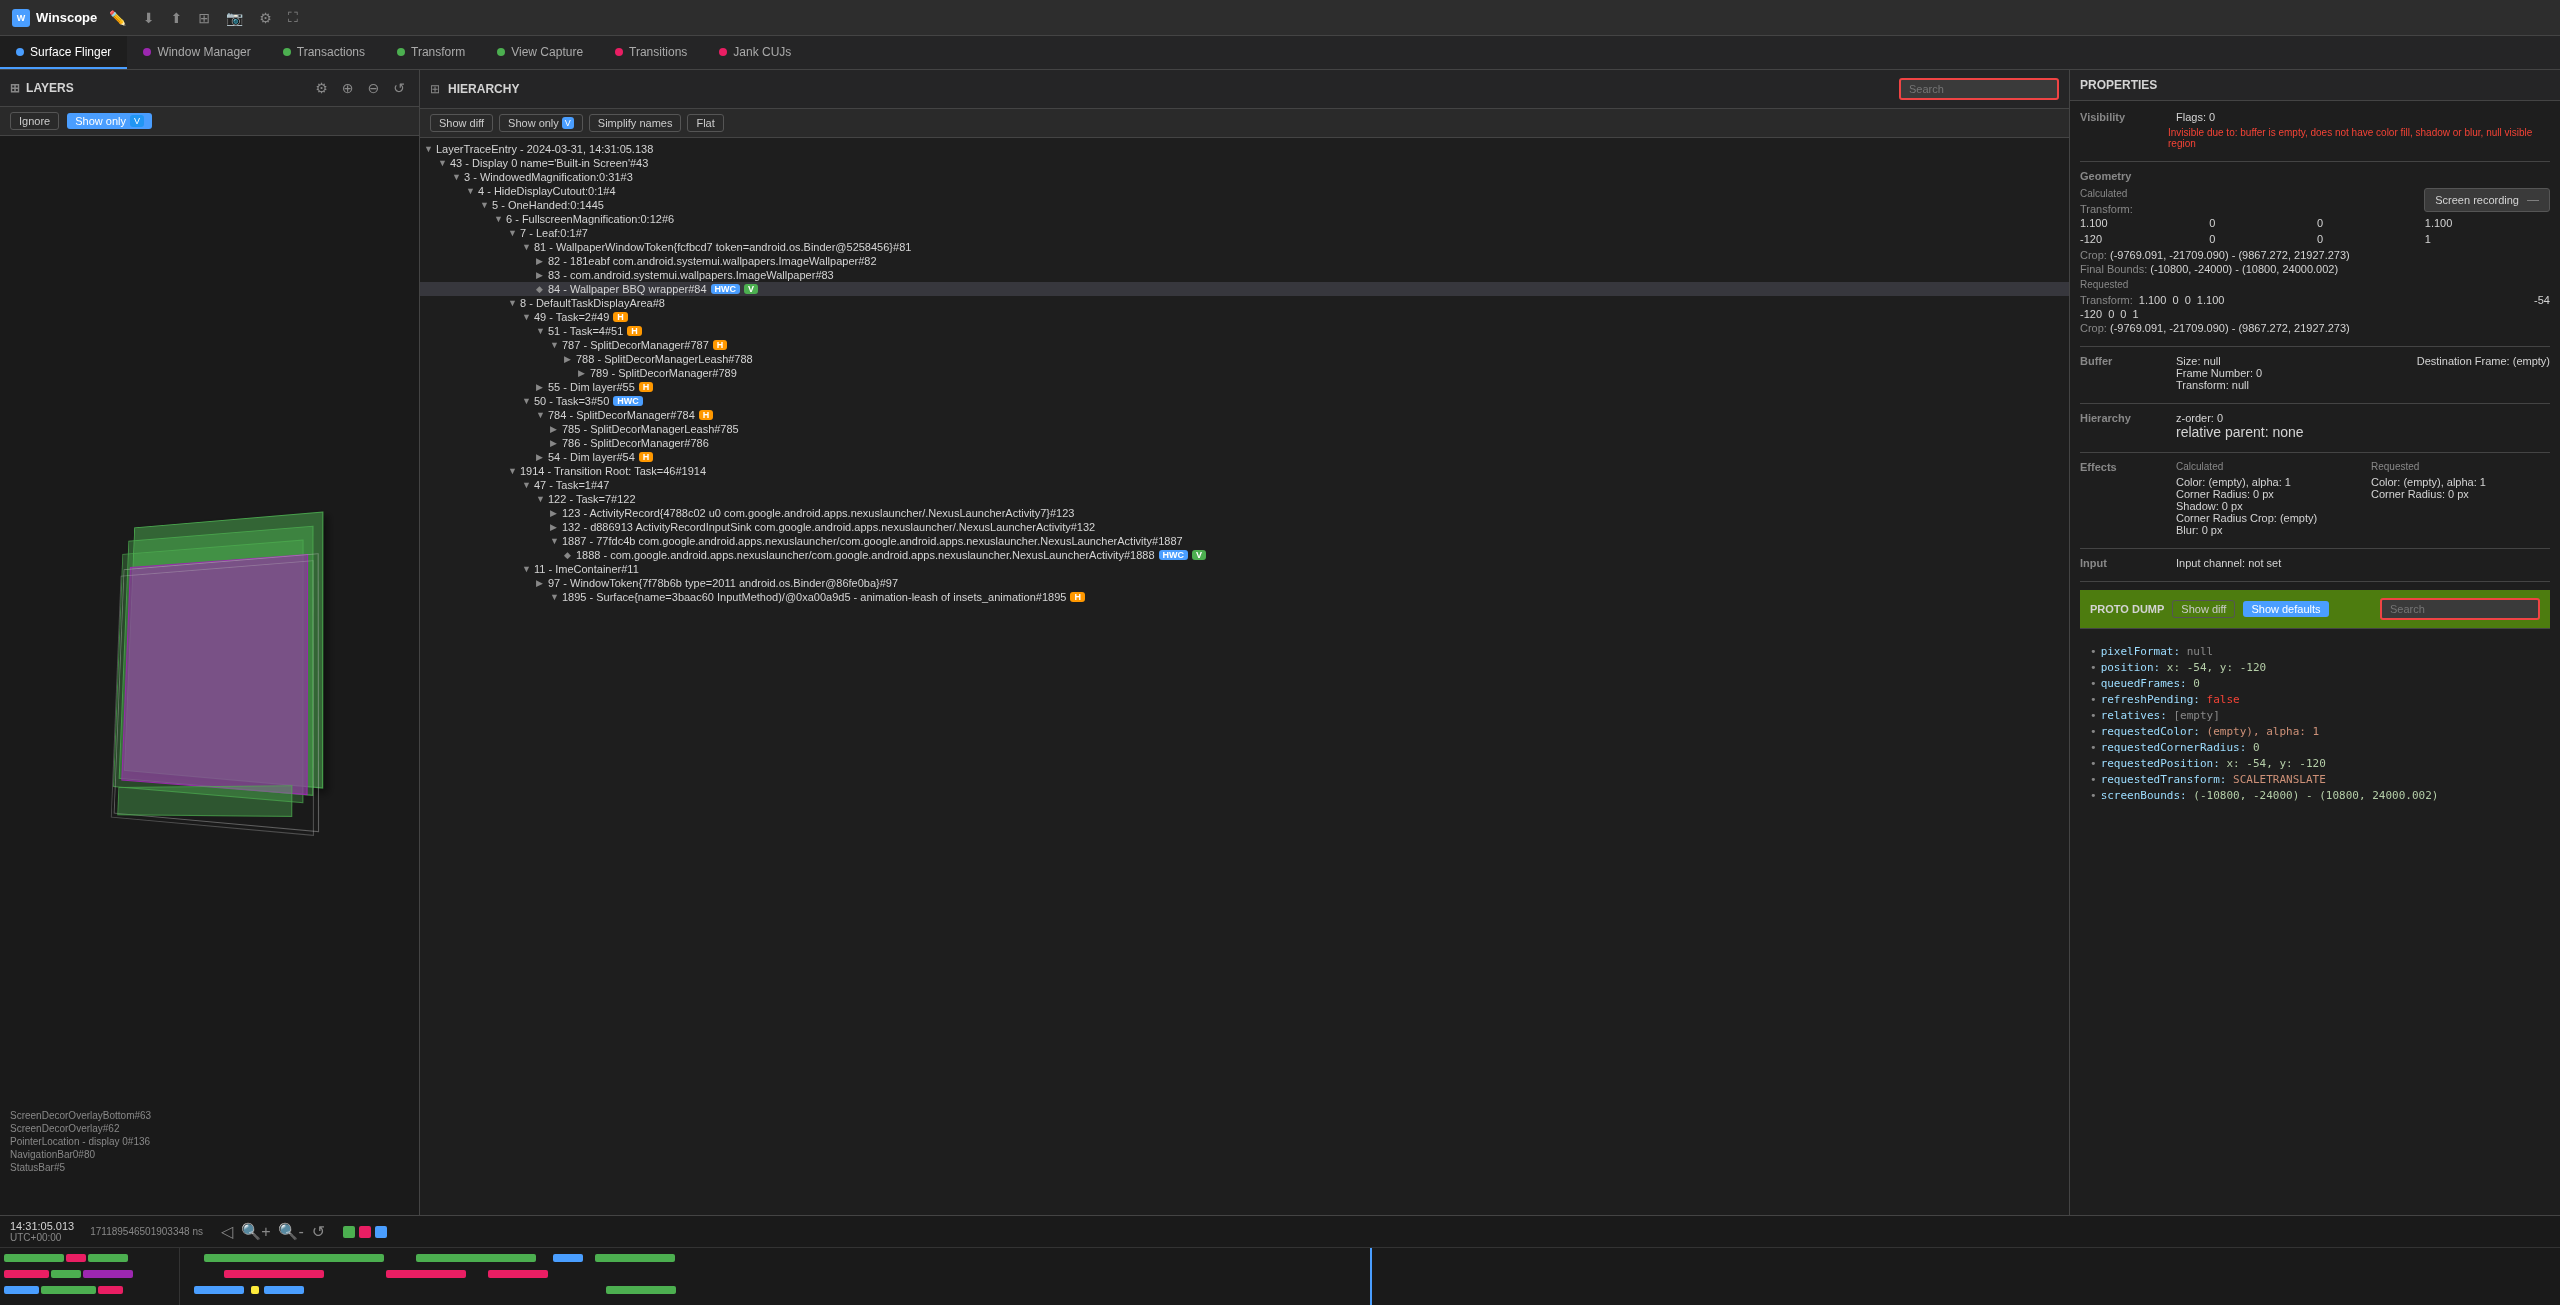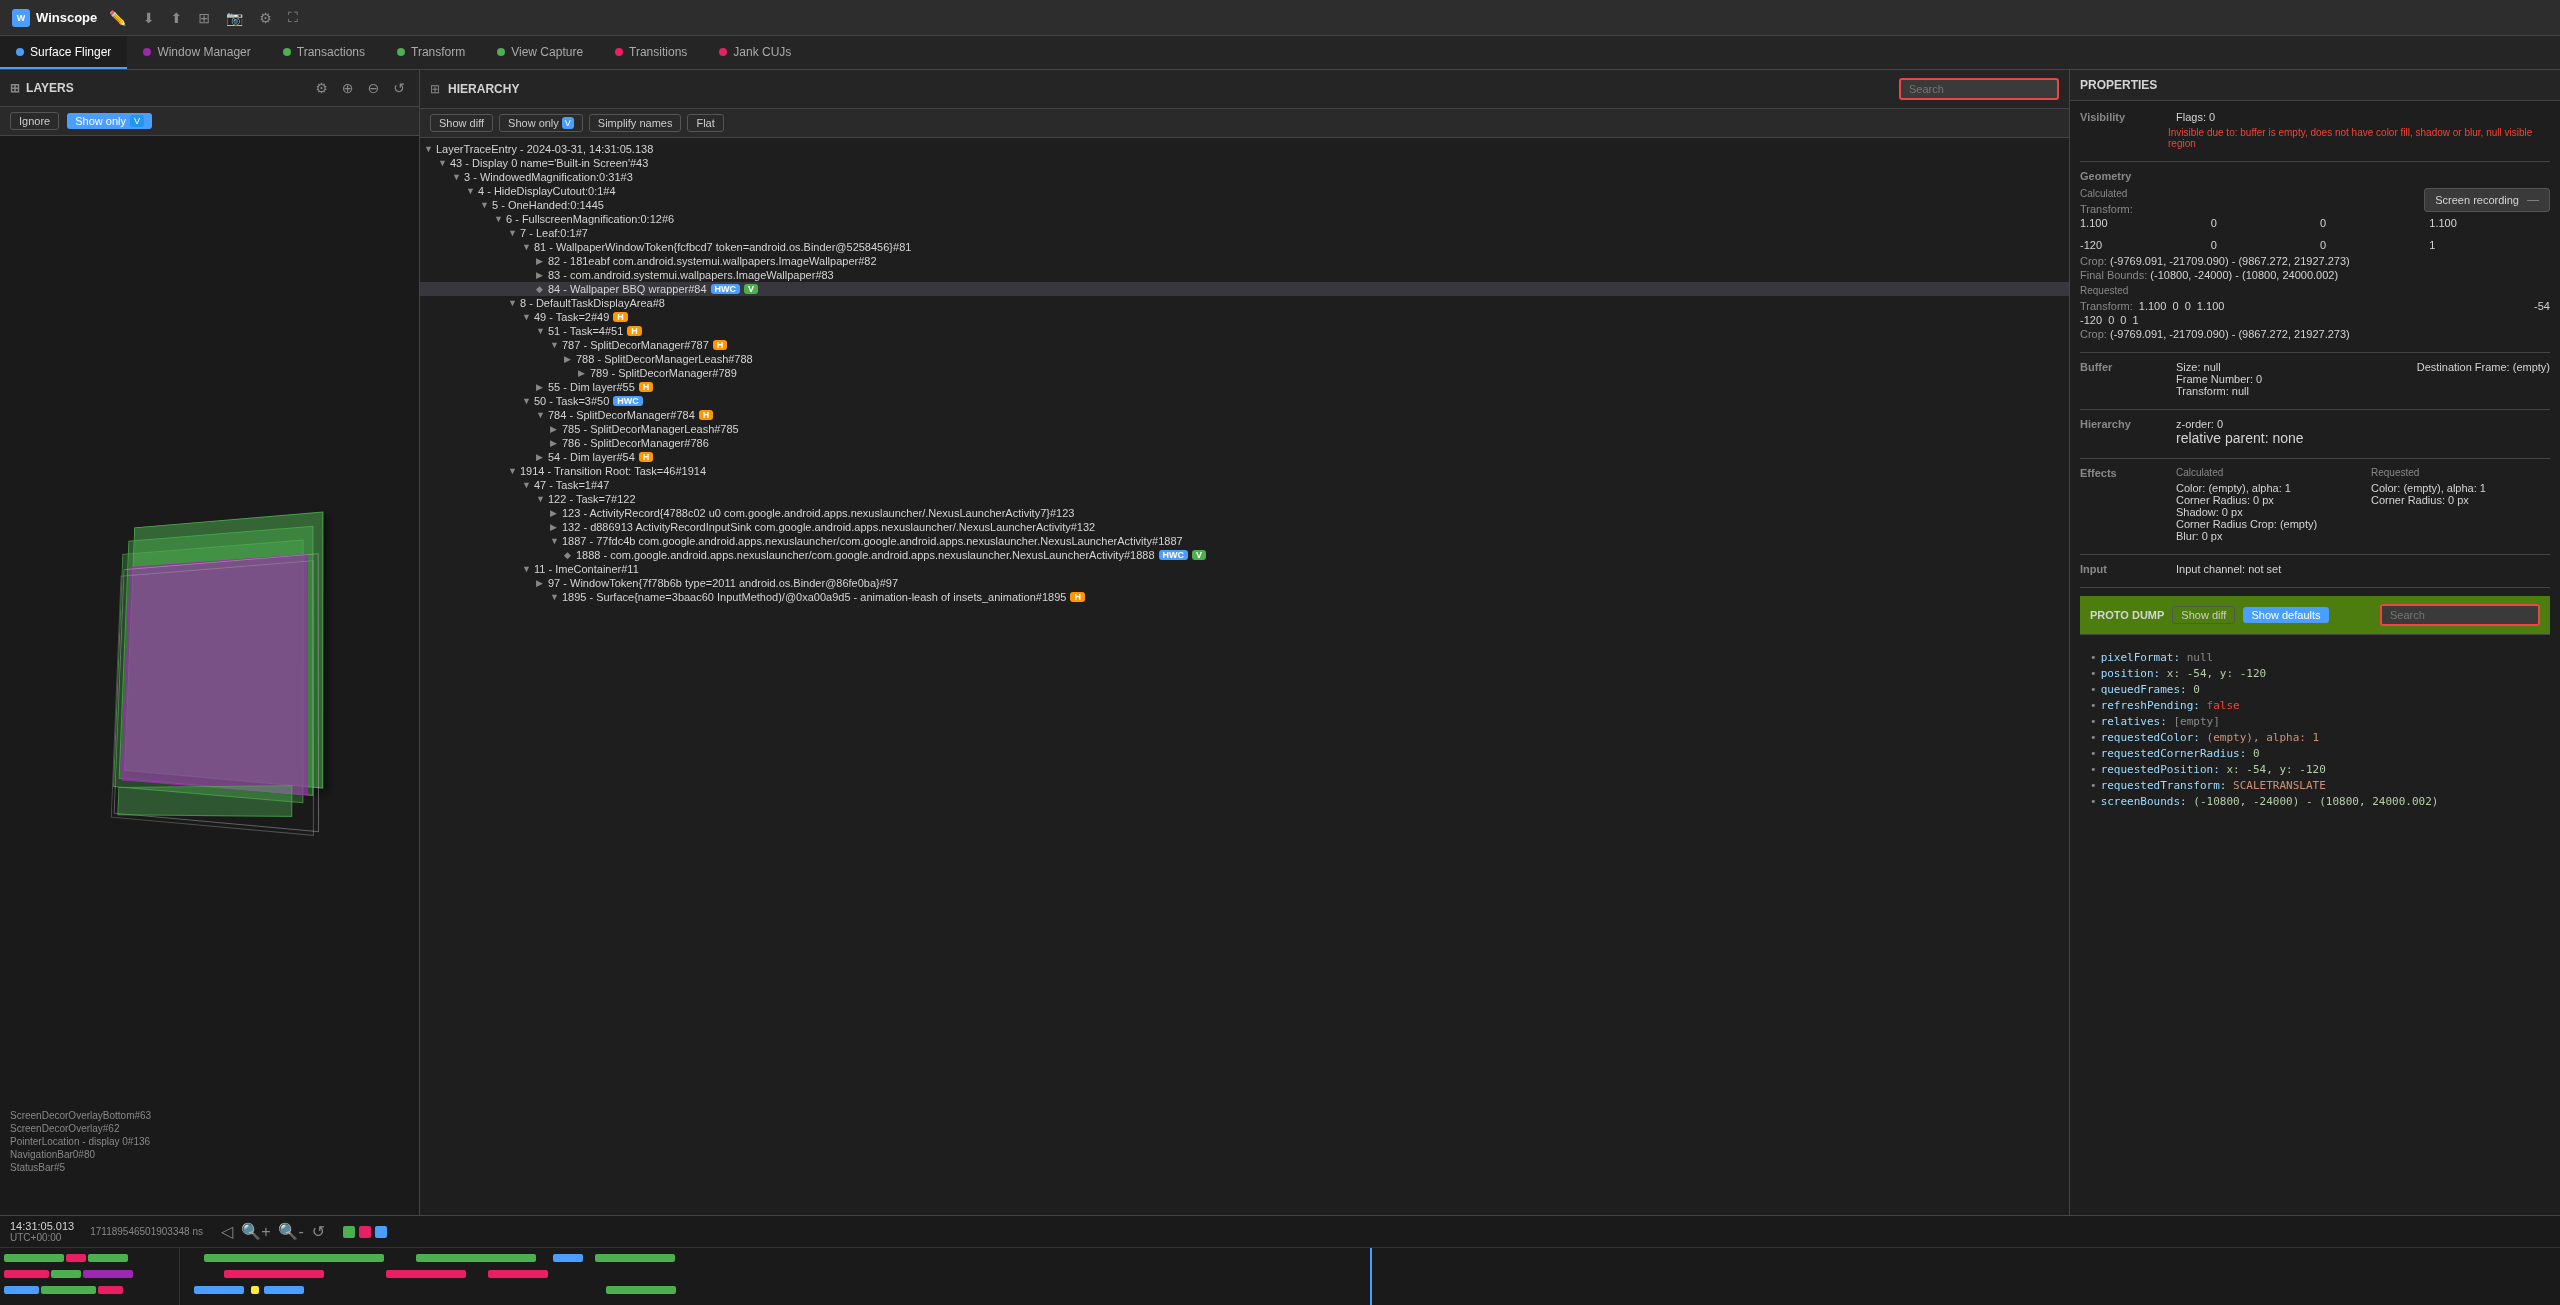--- a/index.html
+++ b/index.html
@@ -411,21 +411,21 @@
         <div style="margin-left:88px; color:#f44336; font-size:10px;">Invisible due to: buffer is empty, does not have color fill, shadow or blur, null visible region</div>
       </div>
       <hr class="divider">
 
       <div class="prop-section">
         <div style="font-weight:600; color:#888; margin-bottom:6px;">Geometry</div>
         <div style="display:flex; gap:8px; margin-bottom:4px; position:relative;">
           <div style="flex:1;">
             <div style="color:#888; font-size:10px; margin-bottom:4px;">Calculated</div>
             <div style="color:#888; font-size:11px; margin-bottom:2px;">Transform:</div>
-            <div style="display:grid; grid-template-columns: repeat(4,auto); gap:10px; font-size:11px; margin-bottom:4px;">
+            <div style="display:grid; grid-template-columns: repeat(4,auto); gap:4px; font-size:11px; margin-bottom:4px;">
               <span>1.100</span>
                 <span>0</span>
                 <span>0</span>
                 <span>1.100</span>
               <span>-120</span>
                 <span>0</span>
                 <span>0</span>
                 <span>1</span>
             </div>
             <div style="font-size:11px; color:#888;">Crop: <span style="color:#d4d4d4;">(-9769.091, -21709.090) - (9867.272, 21927.273)</span></div>

